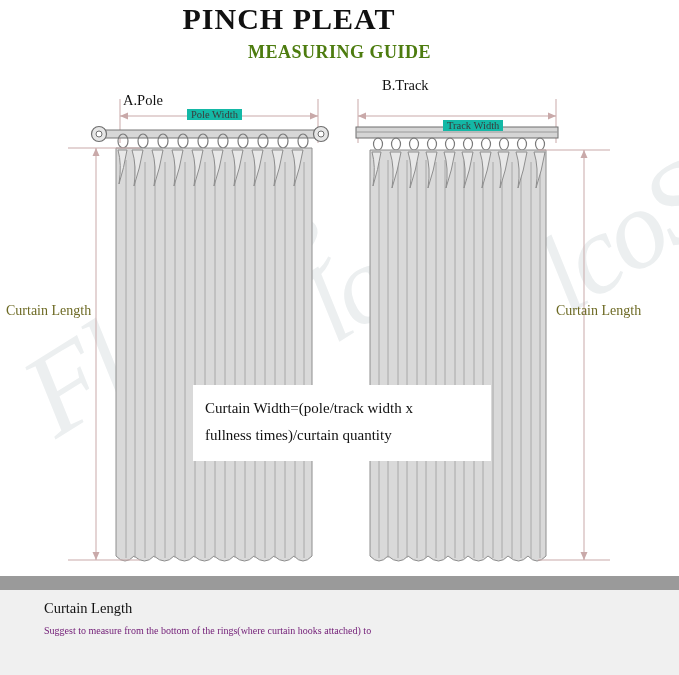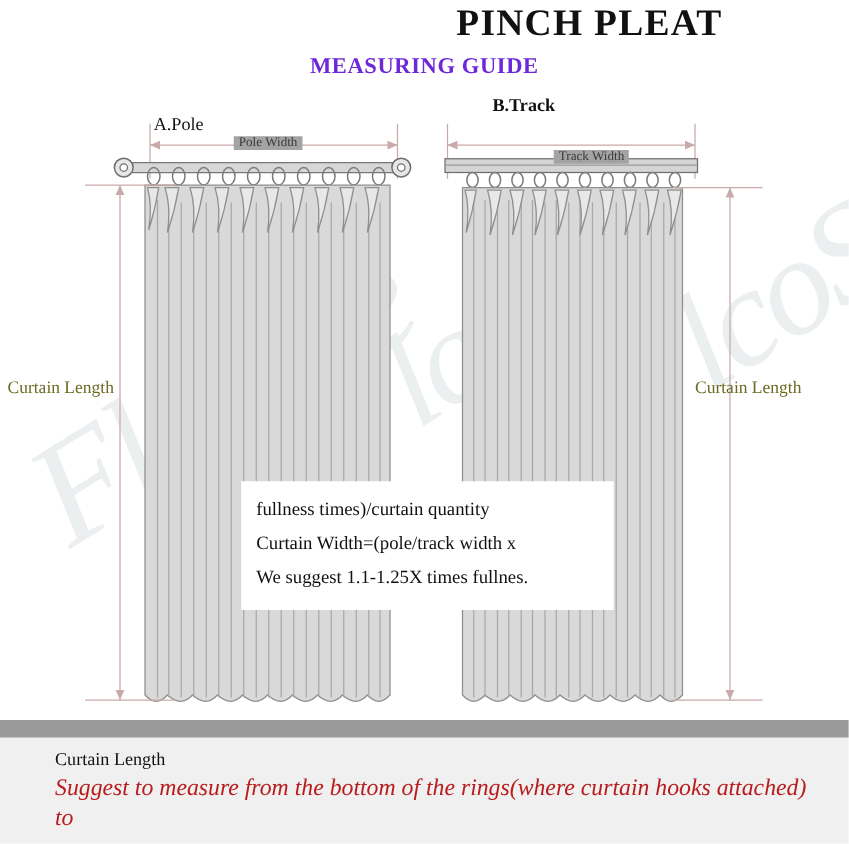--- a/index.html
+++ b/index.html
@@ -17,53 +17,53 @@
     width: 679px;
     height: 675px;
   }
 
   
   .title-main {
     position: absolute;
     top: 2px;
     left: 0;
     width: 578px;
-    text-align: right;
+    text-align: center;
     font-size: 30px;
     font-weight: bold;
     letter-spacing: 1px;
     color: #111;
   }
   .title-sub {
     position: absolute;
     top: 42px;
     left: 0;
     width: 679px;
     text-align: center;
     font-size: 18px;
     font-weight: bold;
     letter-spacing: 0.5px;
-    color: #6d28d9;
+    color: #4d7c0f;
   }
 
   
   .panel-caption {
     position: absolute;
     font-size: 14.5px;
     color: #111;
   }
   .cap-a { top: 92px; left: 123px; }
-  .cap-b { top: 77px; left: 394px; font-weight: bold; }
+  .cap-b { top: 77px; left: 382px; }
 
   
   .width-label {
     position: absolute;
     font-size: 10.5px;
     color: #3b3b3b;
-    background: #a3a3a3;
+    background: #14b8a6;
     padding: 0 4px;
   }
   .wl-a { top: 109px; left: 187px; }
   .wl-b { top: 120px; left: 443px; }
 
   
   .len-label {
     position: absolute;
     font-size: 14px;
     color: #6d6a24;
@@ -94,24 +94,23 @@
     background: #f0f0f0;
     border-top: 14px solid #9a9a9a;
     padding: 8px 30px 0 44px;
   }
   .bottom-title {
     font-size: 14.5px;
     color: #111;
     margin: 2px 0 2px 0;
   }
   .bottom-text {
-    font-size: 19px;
+    font-size: 10px;
     line-height: 24px;
-    color: #b91c1c;
-    font-style: italic;
+    color: #701a75;
   }
 
   
   .wm {
     position: absolute;
     font-family: "Liberation Serif", serif;
     font-style: italic;
     color: #eceff0;
     font-size: 118px;
     letter-spacing: -4px;
@@ -298,23 +297,22 @@
   <div class="panel-caption cap-a">A.Pole</div>
   <div class="panel-caption cap-b">B.Track</div>
 
   <div class="width-label wl-a">Pole Width</div>
   <div class="width-label wl-b">Track Width</div>
 
   <div class="len-label len-left">Curtain Length</div>
   <div class="len-label len-right">Curtain Length</div>
 
   <div class="note-box">
+    <div>Curtain Width=(pole/track width x</div>
     <div>fullness times)/curtain quantity</div>
-    <div>Curtain Width=(pole/track width x</div>
-    <div>We suggest 1.1-1.25X times fullnes.</div>
   </div>
 
   <div class="bottom-bar">
     <div class="bottom-title">Curtain Length</div>
     <div class="bottom-text">Suggest to measure from the bottom of the rings(where curtain hooks attached) to</div>
   </div>
 
 </div>
 
 </body></html>

